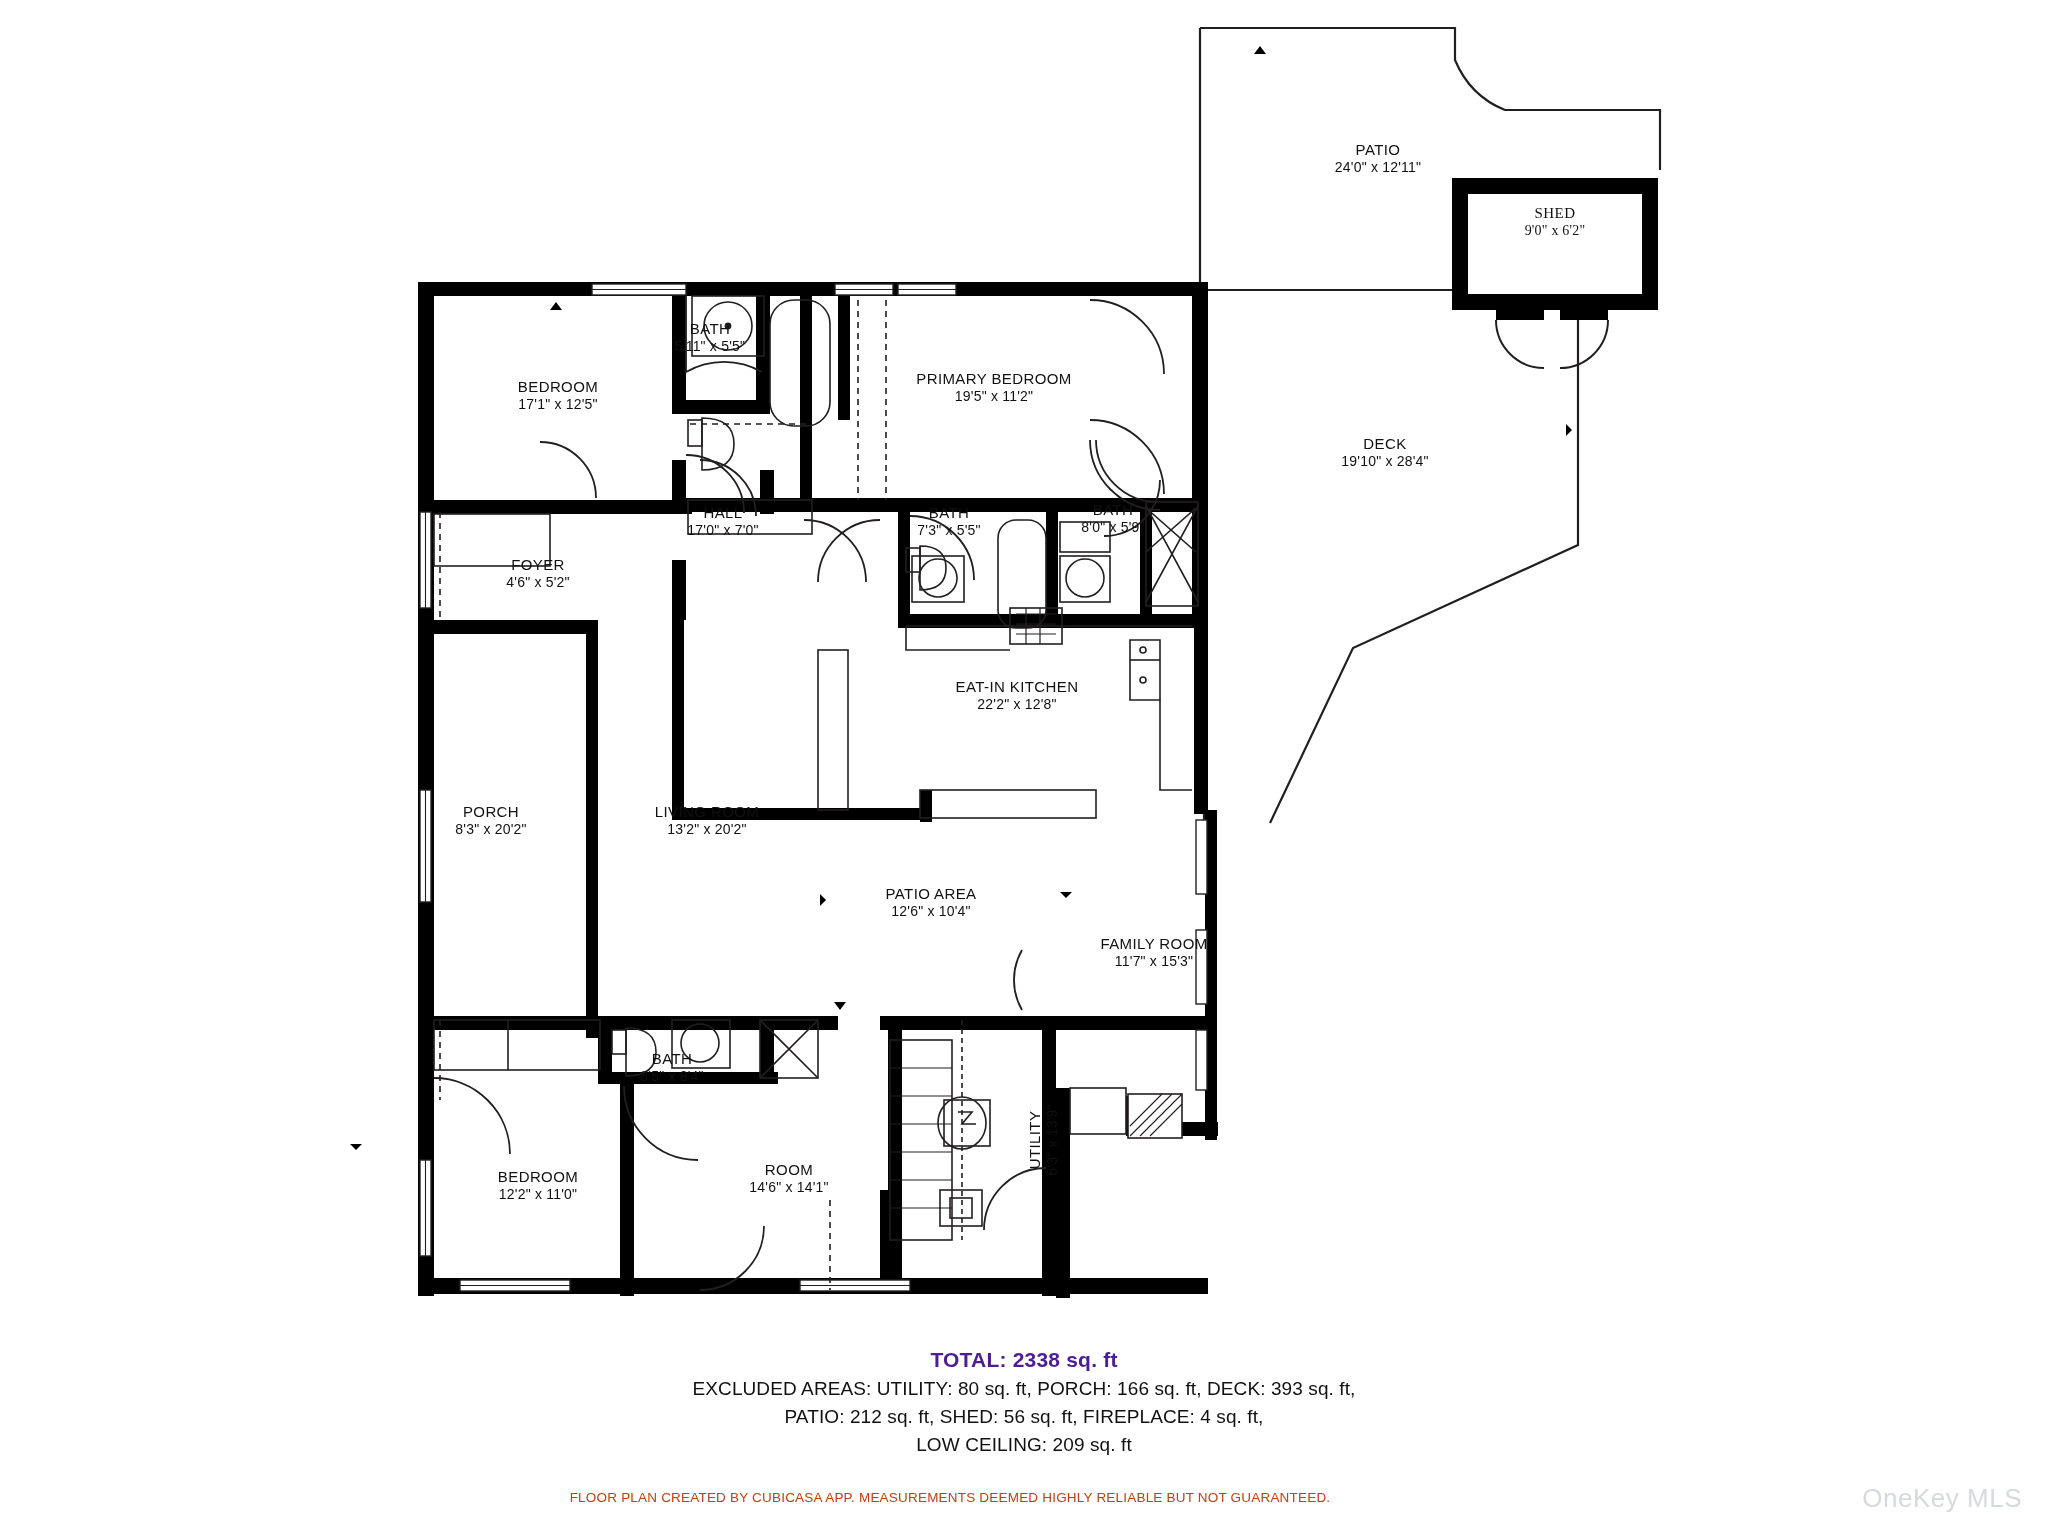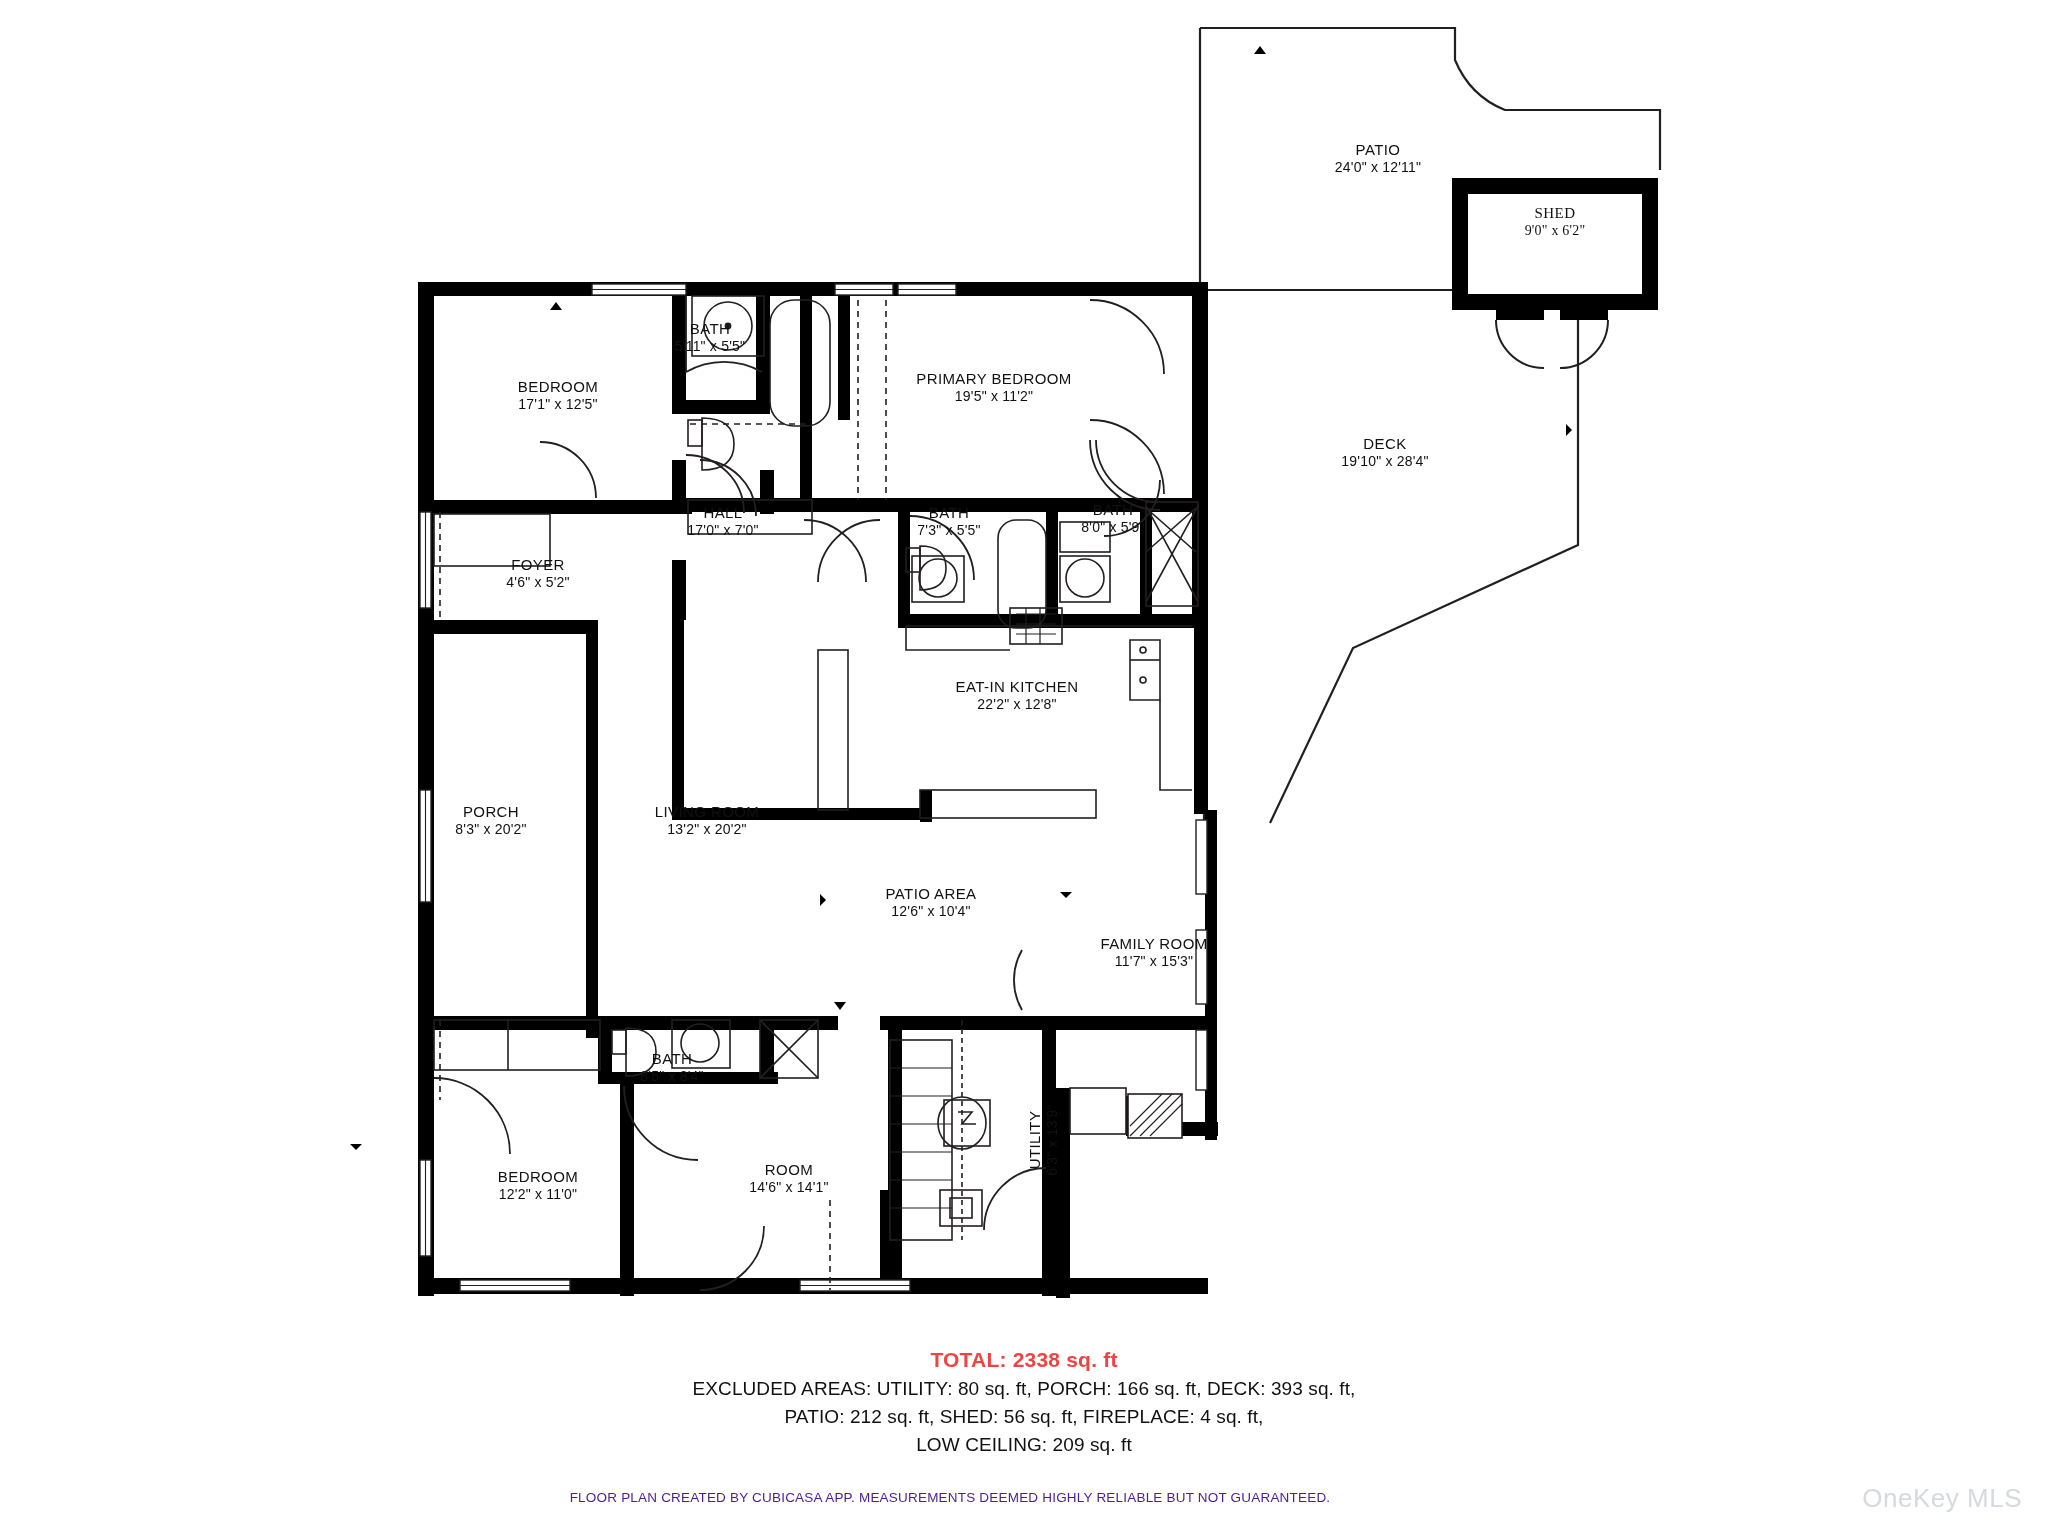--- a/index.html
+++ b/index.html
@@ -14,24 +14,24 @@
           white-space:nowrap;transform:translate(-50%,-50%);
           pointer-events:none;}
   .rlabel .nm{display:block;font-size:15px;letter-spacing:.4px;color:#111;}
   .rlabel .dim{display:block;font-size:14px;letter-spacing:.2px;color:#111;}
 
   .rlabel.vert{transform:translate(-50%,-50%) rotate(-90deg);}
 
   
   #summary{position:absolute;left:0;top:1345px;width:2048px;text-align:center;
            line-height:1.45;}
-  #summary .total{font-size:21px;font-weight:bold;letter-spacing:.2px;color:#ef4444;}
+  #summary .total{font-size:21px;font-weight:bold;letter-spacing:.2px;color:#4c1d95;}
   #summary .ln{font-size:19px;color:#111;letter-spacing:.1px;}
   #disclaimer{position:absolute;left:0;top:1490px;width:1900px;text-align:center;
-              font-size:13.5px;color:#4c1d95;letter-spacing:.2px;}
+              font-size:13.5px;color:#c2410c;letter-spacing:.2px;}
 
   
   #watermark{position:absolute;right:26px;bottom:22px;font-size:26px;
              color:#d6d9dd;letter-spacing:.5px;font-weight:500;}
 
   svg{display:block;}
 </style>
 </head>
 <body>
 

